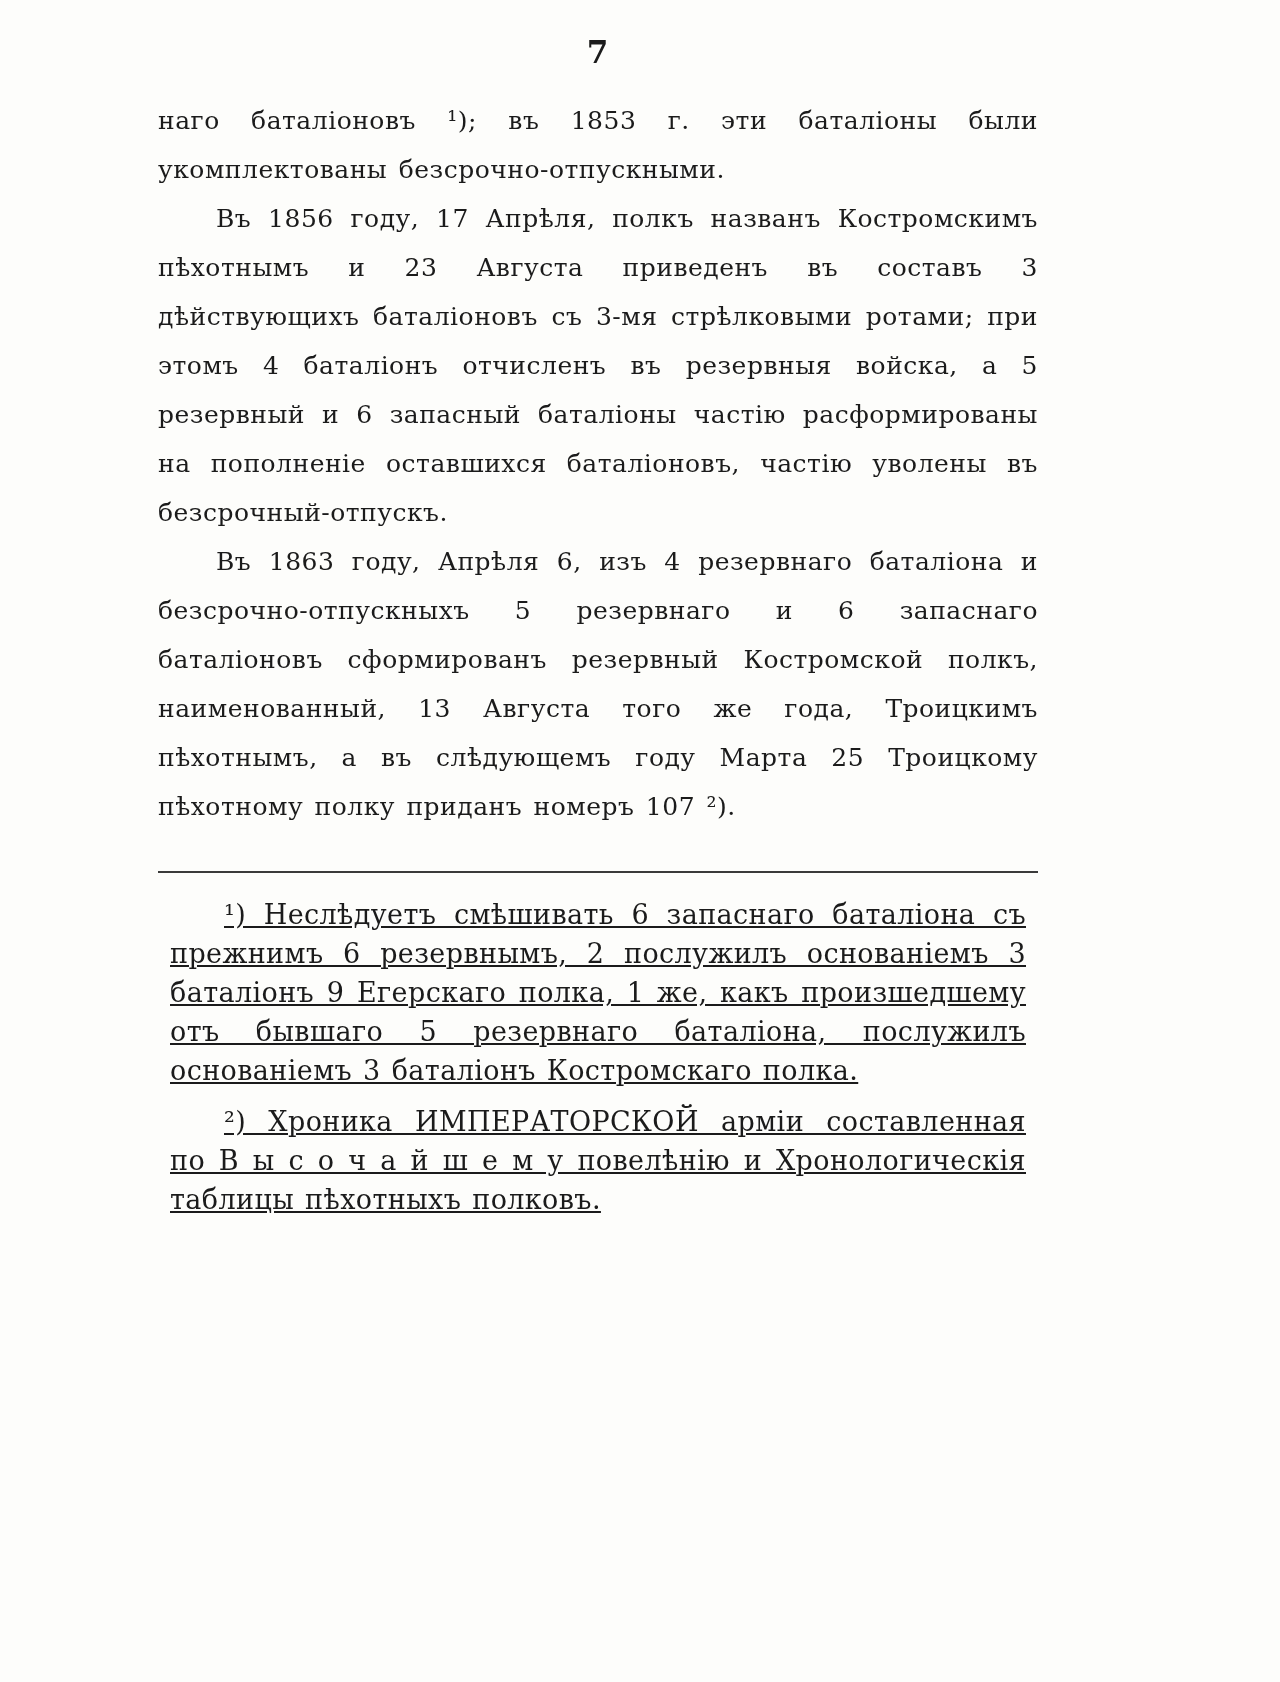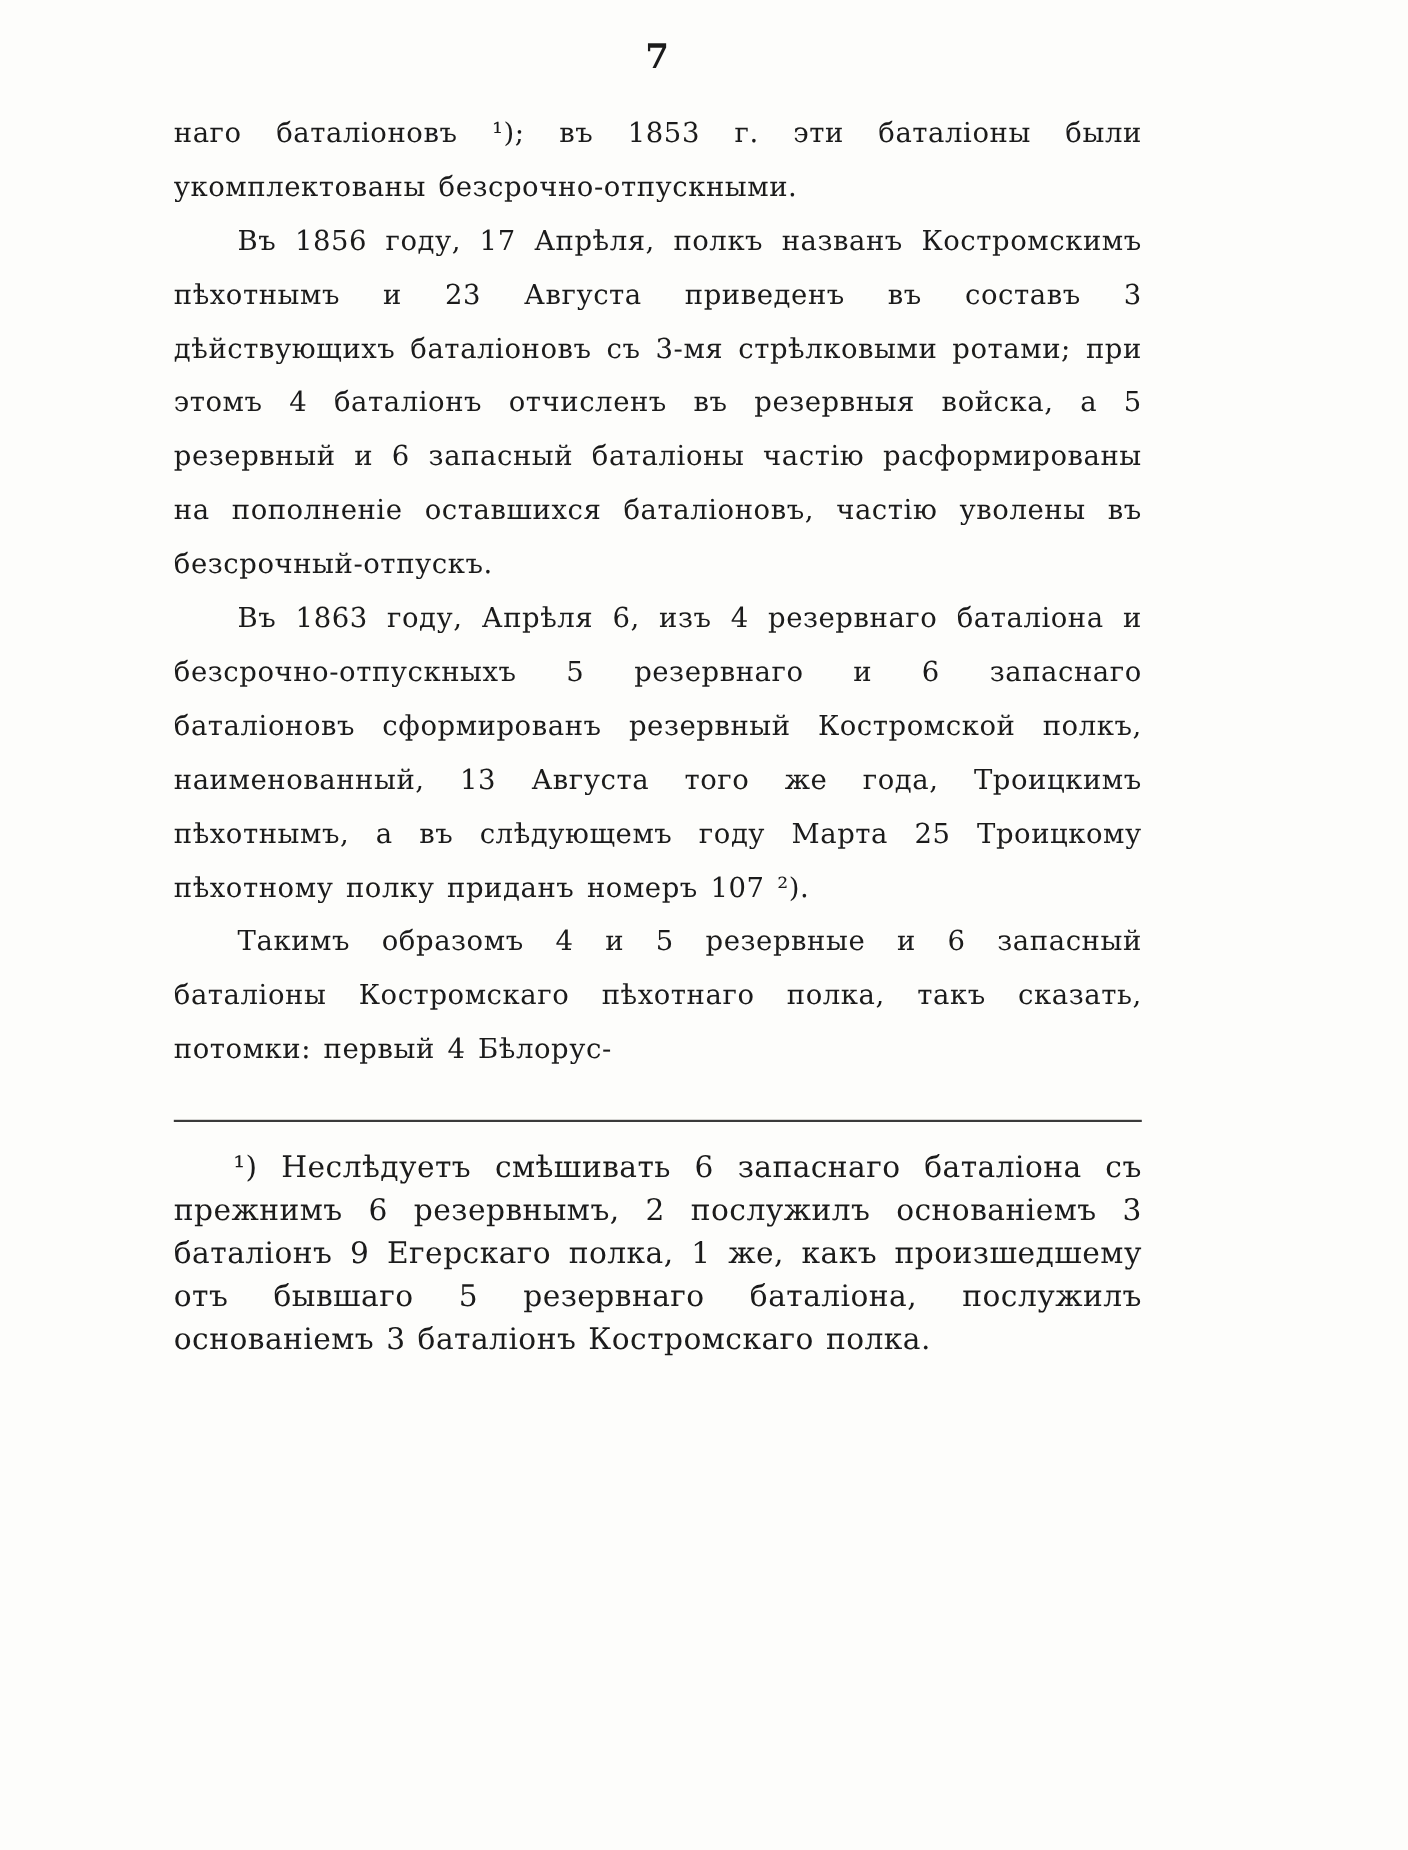--- a/index.html
+++ b/index.html
@@ -42,42 +42,43 @@
     margin-top: 40px;
     border: 0;
     border-top: 2px solid #3a3a3a;
     width: 100%;
     height: 0;
   }
   .footnotes {
     margin-top: 22px;
   }
   .footnotes p {
-    margin: 0;
+    margin: 12px;
     font-size: 27px;
     line-height: 39px;
     text-align: justify;
     text-indent: 54px;
     word-spacing: 2px;
     letter-spacing: 0.4px;
+    text-decoration: underline;
   }
 </style>
 </head>
 <body>
 
 <div class="page">
 
   <div class="page-number">7</div>
 
   <div class="body-text">
     <p class="noindent">наго баталіоновъ ¹); въ 1853 г. эти баталіоны были укомплектованы безсрочно-отпускными.</p>
     <p>Въ 1856 году, 17 Апрѣля, полкъ названъ Костромскимъ пѣхотнымъ и 23 Августа приведенъ въ составъ 3 дѣйствующихъ баталіоновъ съ 3-мя стрѣлковыми ротами; при этомъ 4 баталіонъ отчисленъ въ резервныя войска, а 5 резервный и 6 запасный баталіоны частію расформированы на пополненіе оставшихся баталіоновъ, частію уволены въ безсрочный-отпускъ.</p>
     <p>Въ 1863 году, Апрѣля 6, изъ 4 резервнаго баталіона и безсрочно-отпускныхъ 5 резервнаго и 6 запаснаго баталіоновъ сформированъ резервный Костромской полкъ, наименованный, 13 Августа того же года, Троицкимъ пѣхотнымъ, а въ слѣдующемъ году Марта 25 Троицкому пѣхотному полку приданъ номеръ 107 ²).</p>
-    <p>Такимъ образомъ 4 и 5 резервные и 6 запасный баталіоны Костромскаго пѣхотнаго полка, такъ сказать, потомки: первый 4 Бѣлорус-</p>
   </div>
 
   <div class="footnote-rule"></div>
 
   <div class="footnotes">
     <p>¹) Неслѣдуетъ смѣшивать 6 запаснаго баталіона съ прежнимъ 6 резервнымъ, 2 послужилъ основаніемъ 3 баталіонъ 9 Егерскаго полка, 1 же, какъ произшедшему отъ бывшаго 5 резервнаго баталіона, послужилъ основаніемъ 3 баталіонъ Костромскаго полка.</p>
+    <p>²) Хроника ИМПЕРАТОРСКОЙ арміи составленная по В ы с о ч а й ш е м у повелѣнію и Хронологическія таблицы пѣхотныхъ полковъ.</p>
   </div>
 
 </div>
 
 </body></html>

